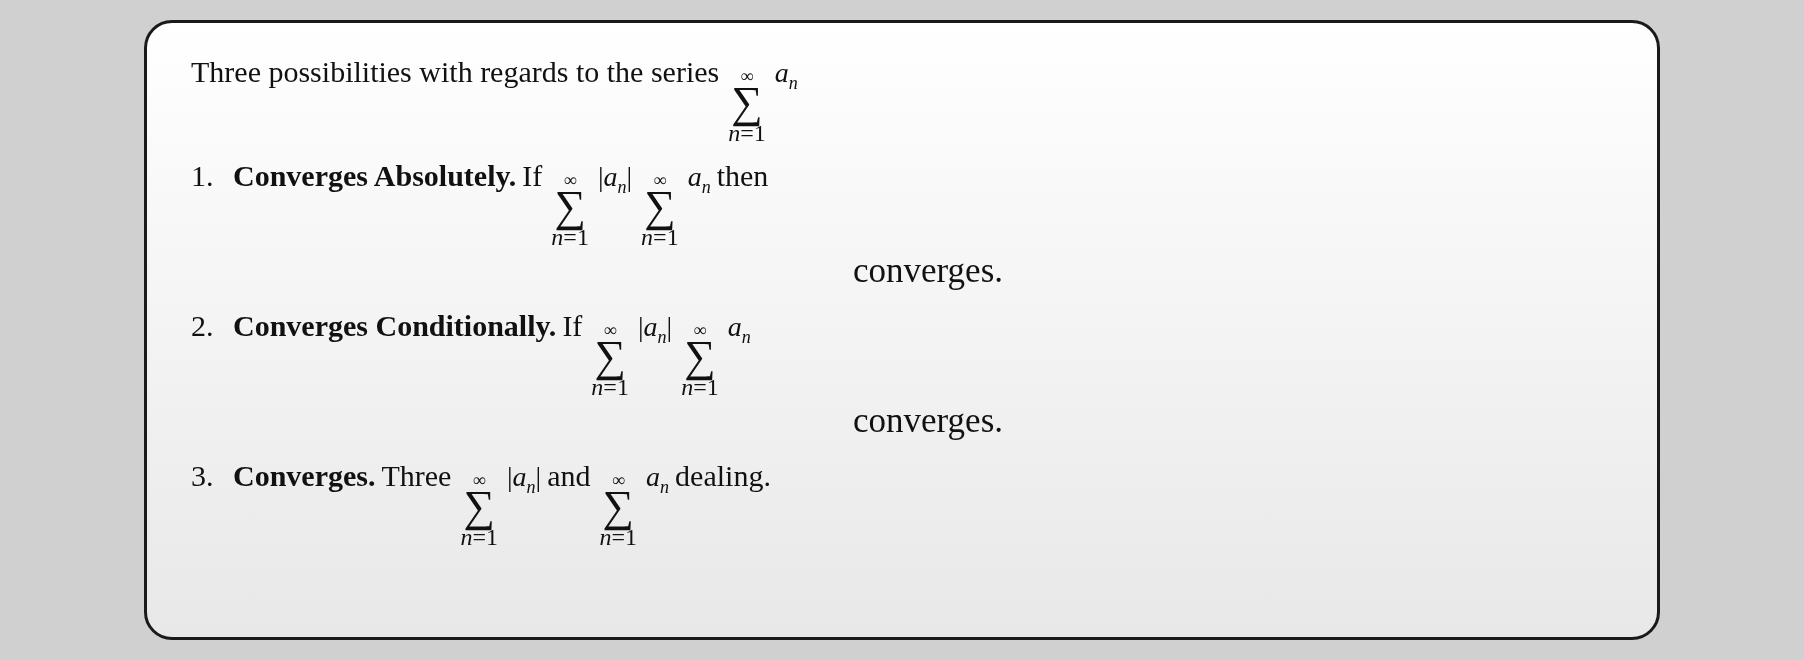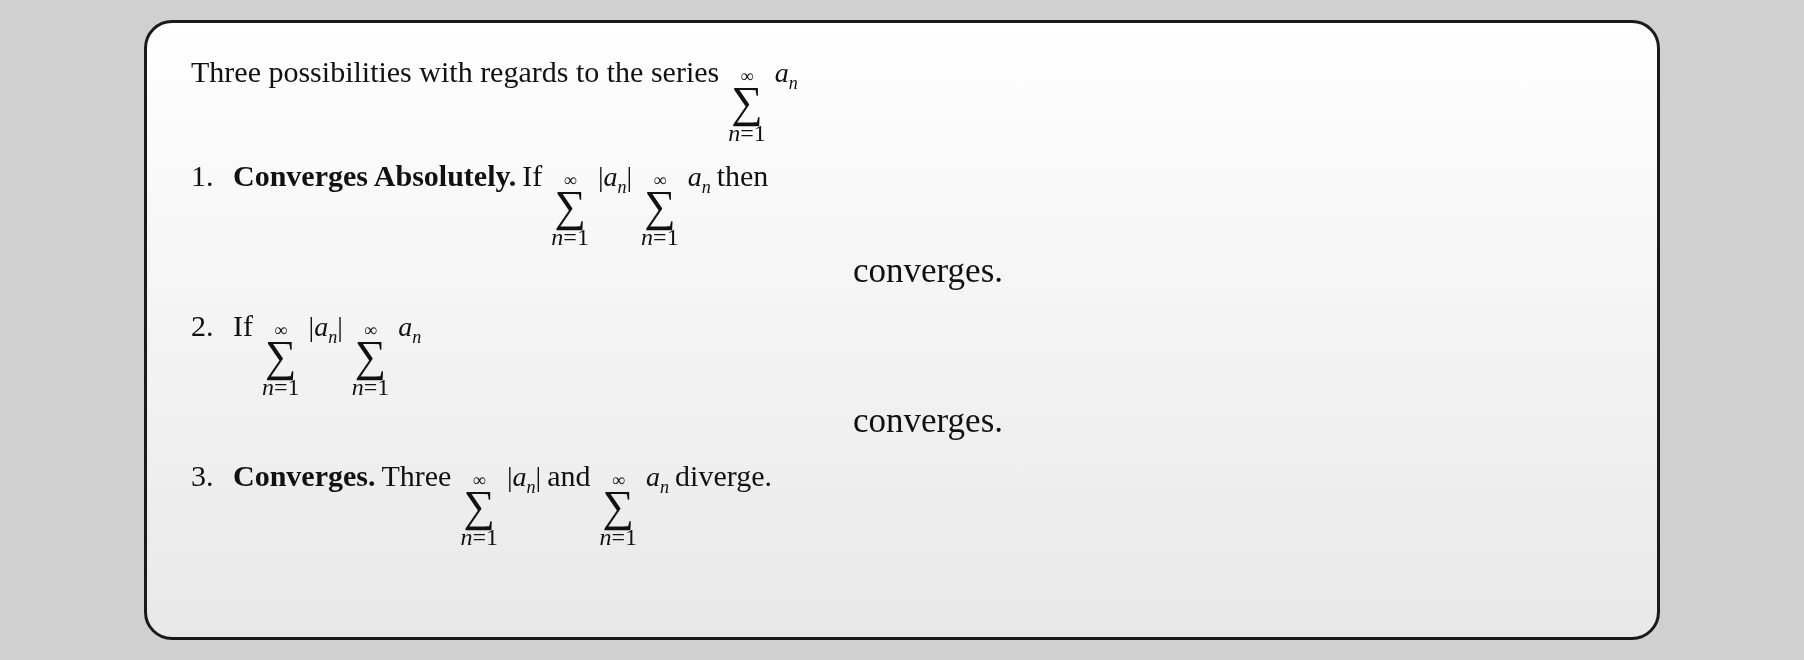--- a/index.html
+++ b/index.html
@@ -141,20 +141,21 @@
       </span>
       <span style="font-size:28px; font-style:italic;"><span class="italic">a<sub>n</sub></span></span>
       <span>then</span>
     </div>
     <div class="continues">converges.</div>
   </div>
 
   <div class="item">
     <div class="item-row">
       <span class="item-number">2.</span>
+      <span class="bold-label">Converges Conditionally.</span>
       <span>If</span>
 
       <span class="sum-container">
         <span class="sigma-sup">∞</span>
         <span class="sigma-large">∑</span>
         <span class="sigma-sub"><span class="italic">n</span>=1</span>
       </span>
       <span style="font-size:28px;">|<span class="italic">a<sub>n</sub></span>|</span>
 
       <span class="sum-container">
@@ -180,17 +181,17 @@
       </span>
       <span style="font-size:28px;">|<span class="italic">a<sub>n</sub></span>|</span>
       <span>and</span>
 
       <span class="sum-container">
         <span class="sigma-sup">∞</span>
         <span class="sigma-large">∑</span>
         <span class="sigma-sub"><span class="italic">n</span>=1</span>
       </span>
       <span style="font-size:28px; font-style:italic;"><span class="italic">a<sub>n</sub></span></span>
-      <span>diverge.</span>
+      <span>dealing.</span>
     </div>
   </div>
 
 </div>
 
 </body></html>

